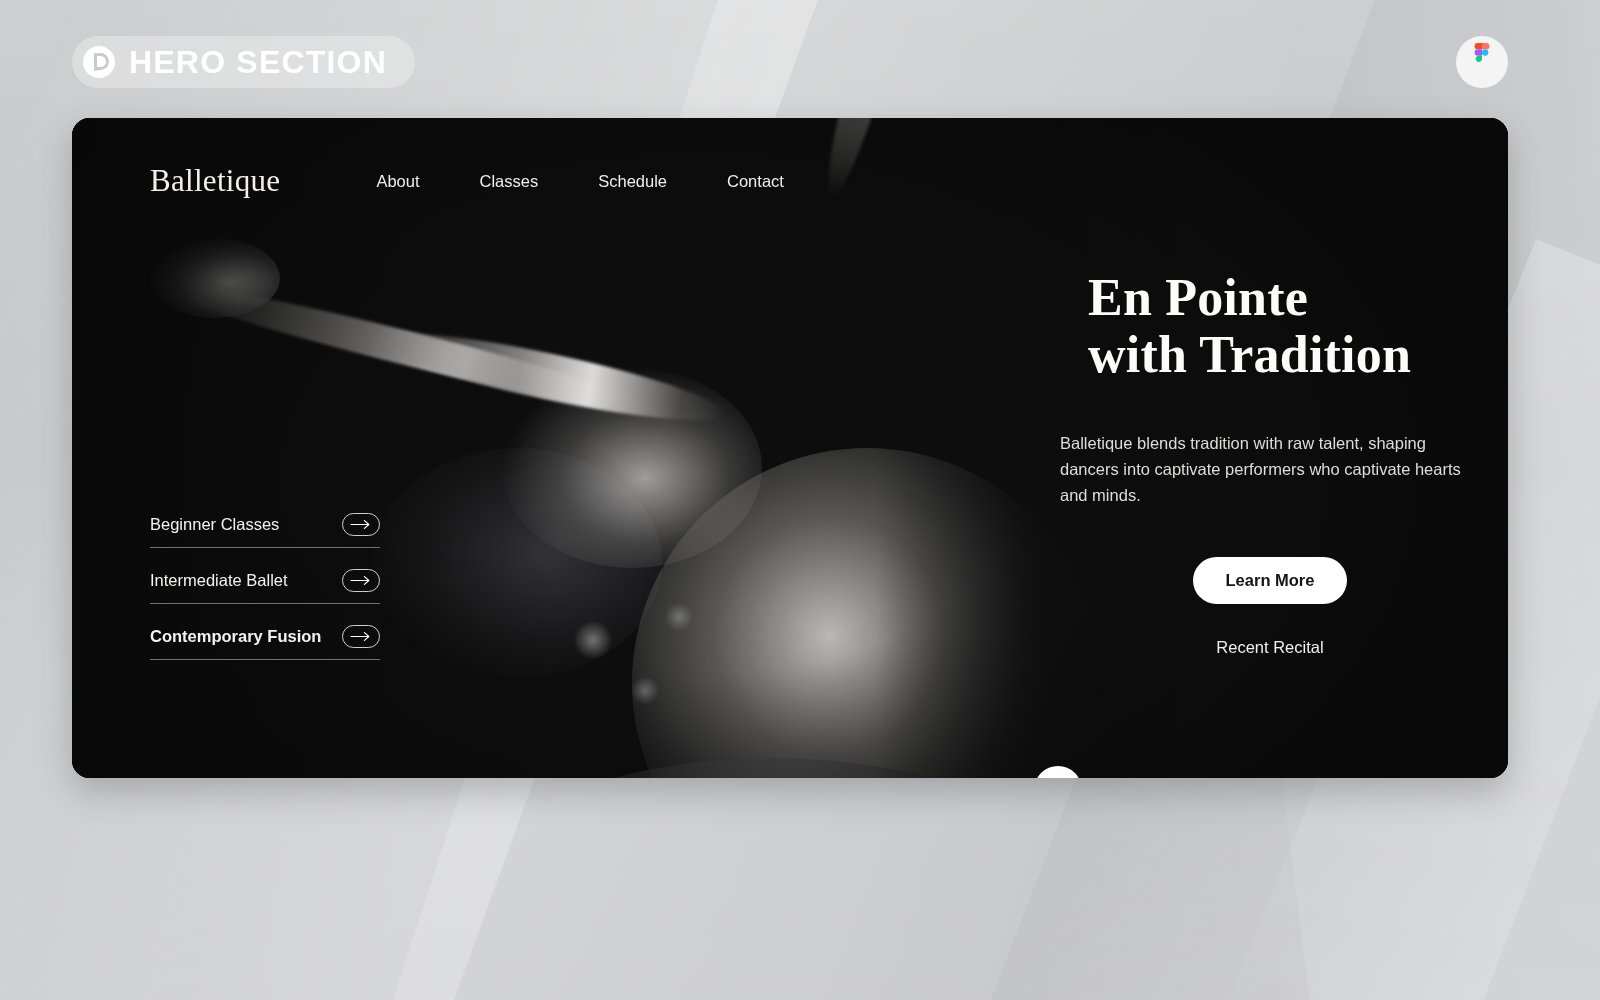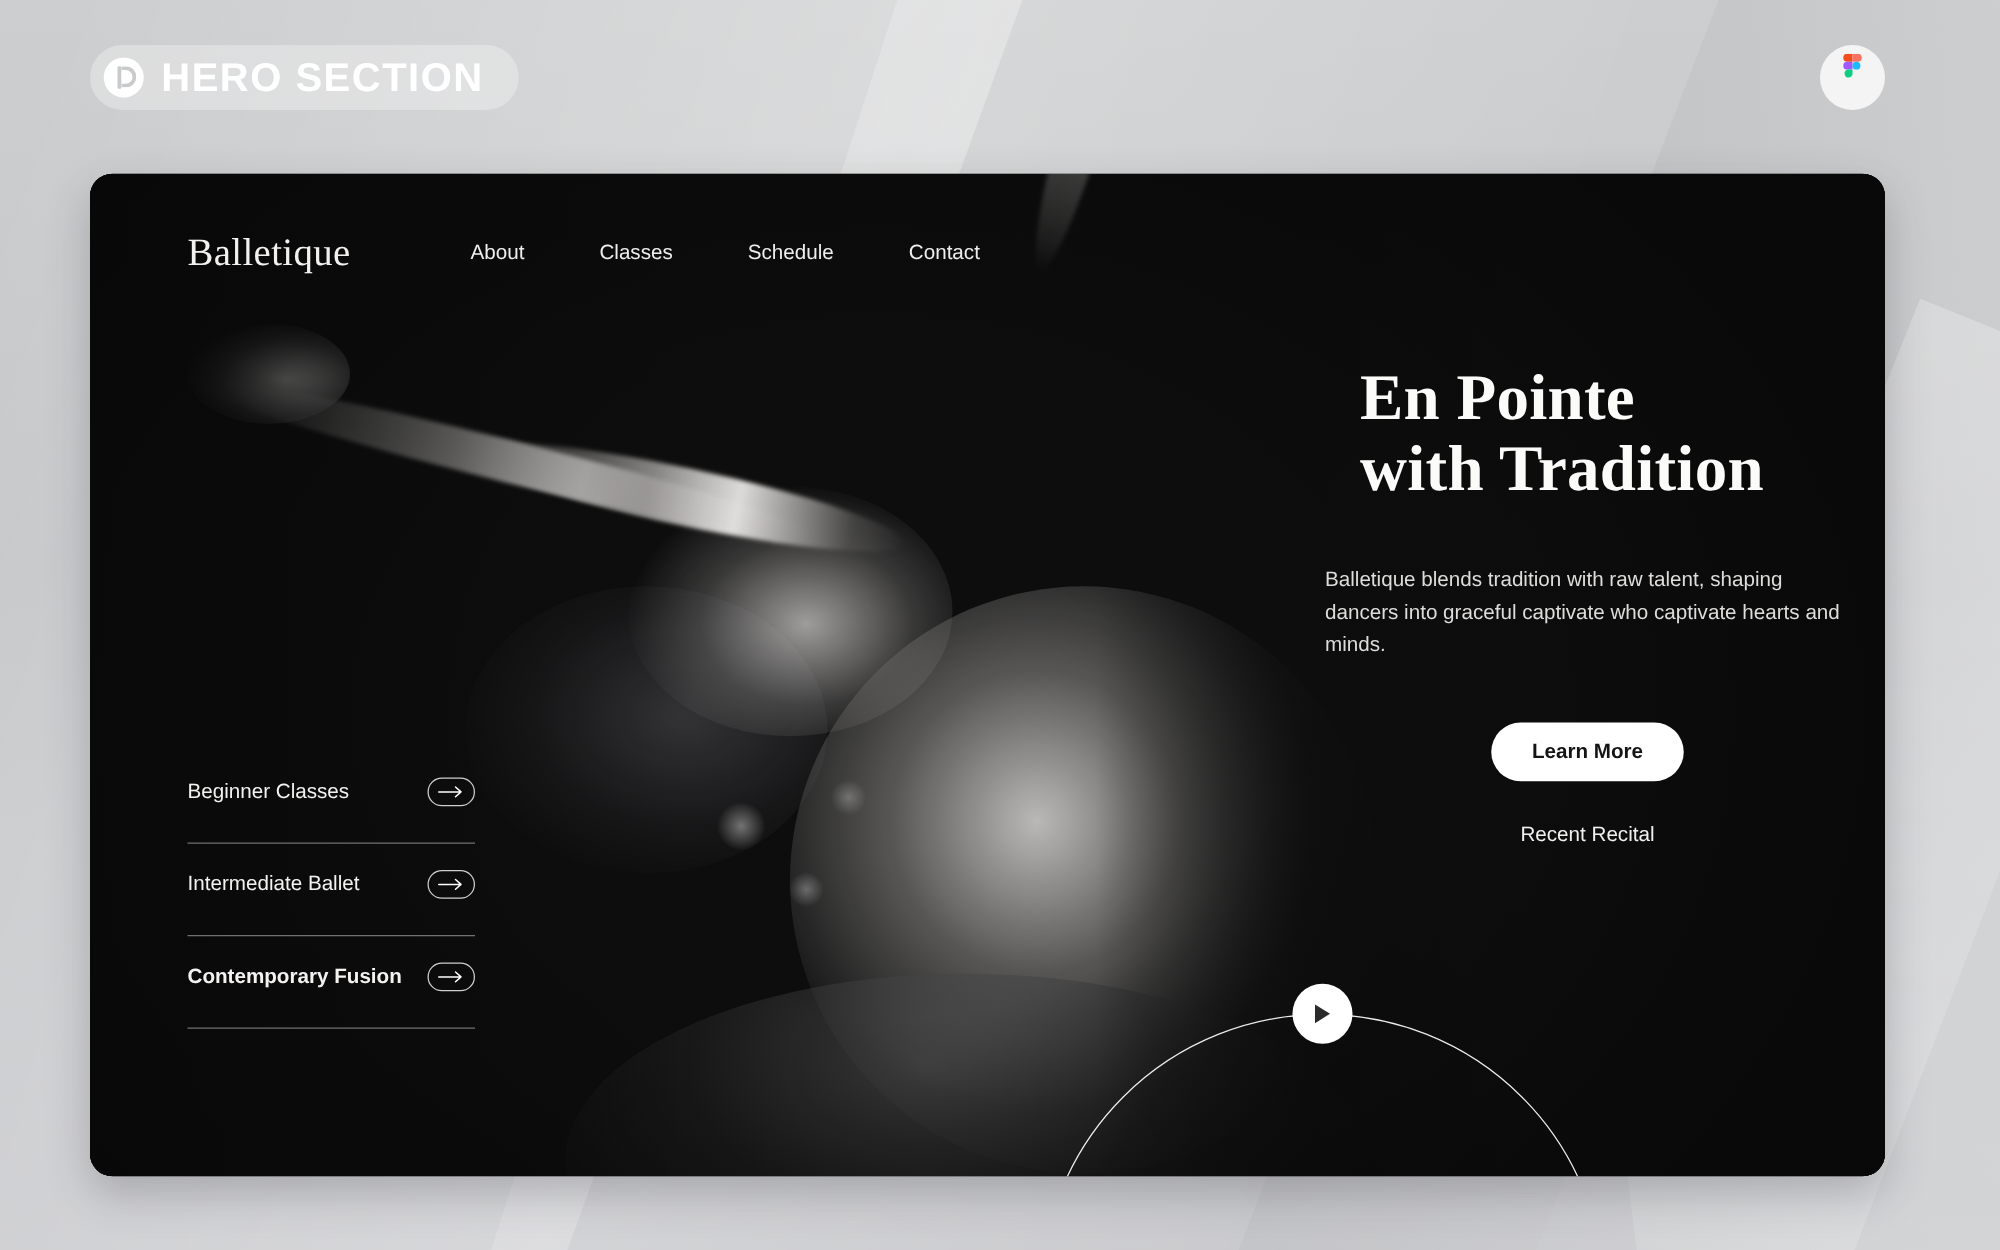--- a/index.html
+++ b/index.html
@@ -112,22 +112,22 @@
     border-radius: 50%;
     background: #f4f4f4;
     display: flex;
     align-items: center;
     justify-content: center;
   }
 
   
   #hero-card {
     position: absolute;
-    left: 72px; top: 139px;
-    width: 1436px; height: 802px;
+    left: 72px; top: 118px;
+    width: 1436px; height: 660px;
     border-radius: 18px;
     background: #121212;
     overflow: hidden;
     box-shadow: 0 14px 34px rgba(60,60,70,0.28);
   }
 
   
   #photo {
     position: absolute;
     inset: 0;
@@ -260,21 +260,21 @@
   #class-list {
     position: absolute;
     left: 78px; bottom: 118px;
     width: 230px;
     z-index: 6;
   }
   .class-row {
     display: flex;
     align-items: center;
     justify-content: space-between;
-    padding: 0 0 29px 0;
+    padding: 0 0 11px 0;
     border-bottom: 1px solid rgba(255,255,255,0.42);
     margin-bottom: 21px;
     cursor: pointer;
   }
   .class-row:last-child { margin-bottom: 0; font-weight: bold; }
   .class-row .name {
     color: #f3f2f1;
     font-size: 16.5px;
     white-space: nowrap;
   }
@@ -411,21 +411,21 @@
       <li><a href="#">Schedule</a></li>
       <li><a href="#">Contact</a></li>
     </ul>
   </nav>
 
   <div id="copy">
     <h1 id="headline">
       <span class="ln">En Pointe</span>
       <span class="ln">with Tradition</span>
     </h1>
-    <p id="subcopy">Balletique blends tradition with raw talent, shaping dancers into graceful captivate who captivate hearts and minds.</p>
+    <p id="subcopy">Balletique blends tradition with raw talent, shaping dancers into captivate performers who captivate hearts and minds.</p>
     <div id="cta-row">
       <button id="learn-more">Learn More</button>
       <a id="recent-recital" href="#">Recent Recital</a>
     </div>
   </div>
 
   <div id="class-list">
     <div class="class-row">
       <span class="name">Beginner Classes</span>
       <span class="arrow-pill">

